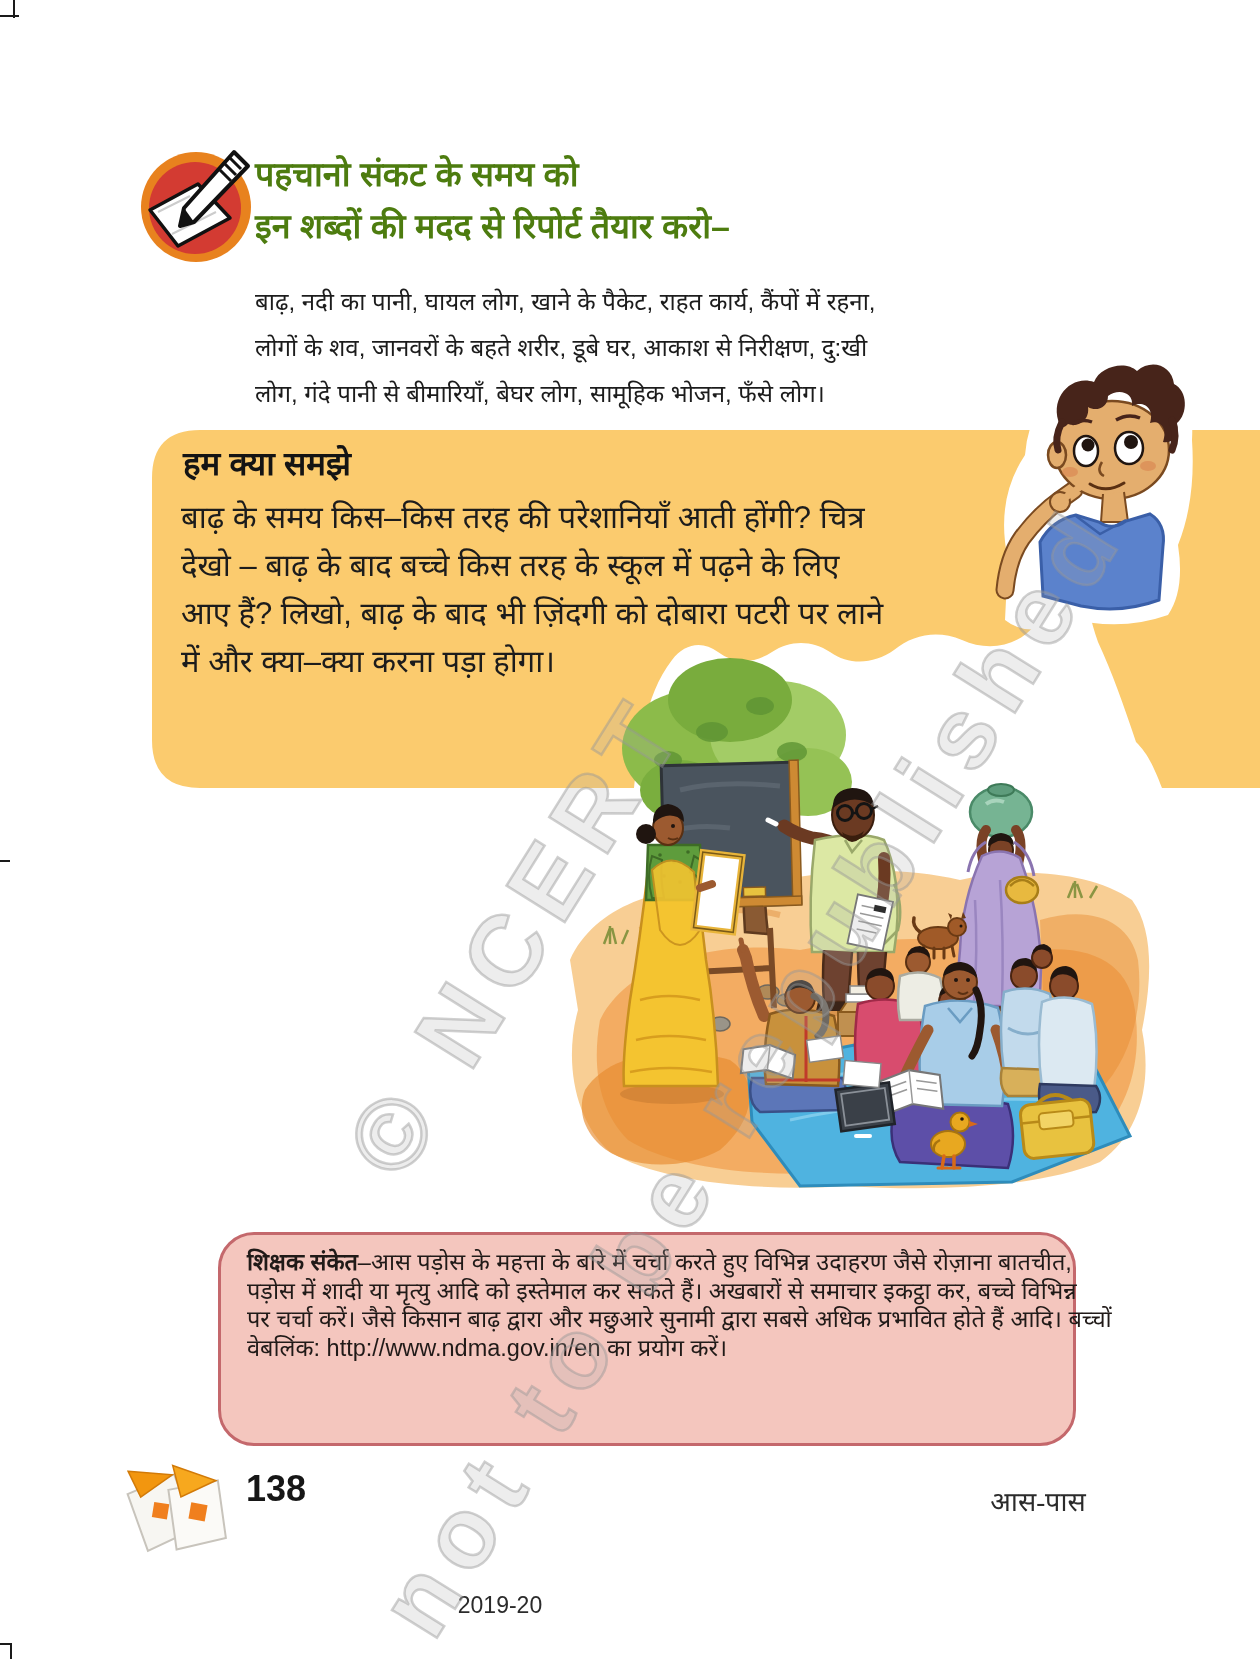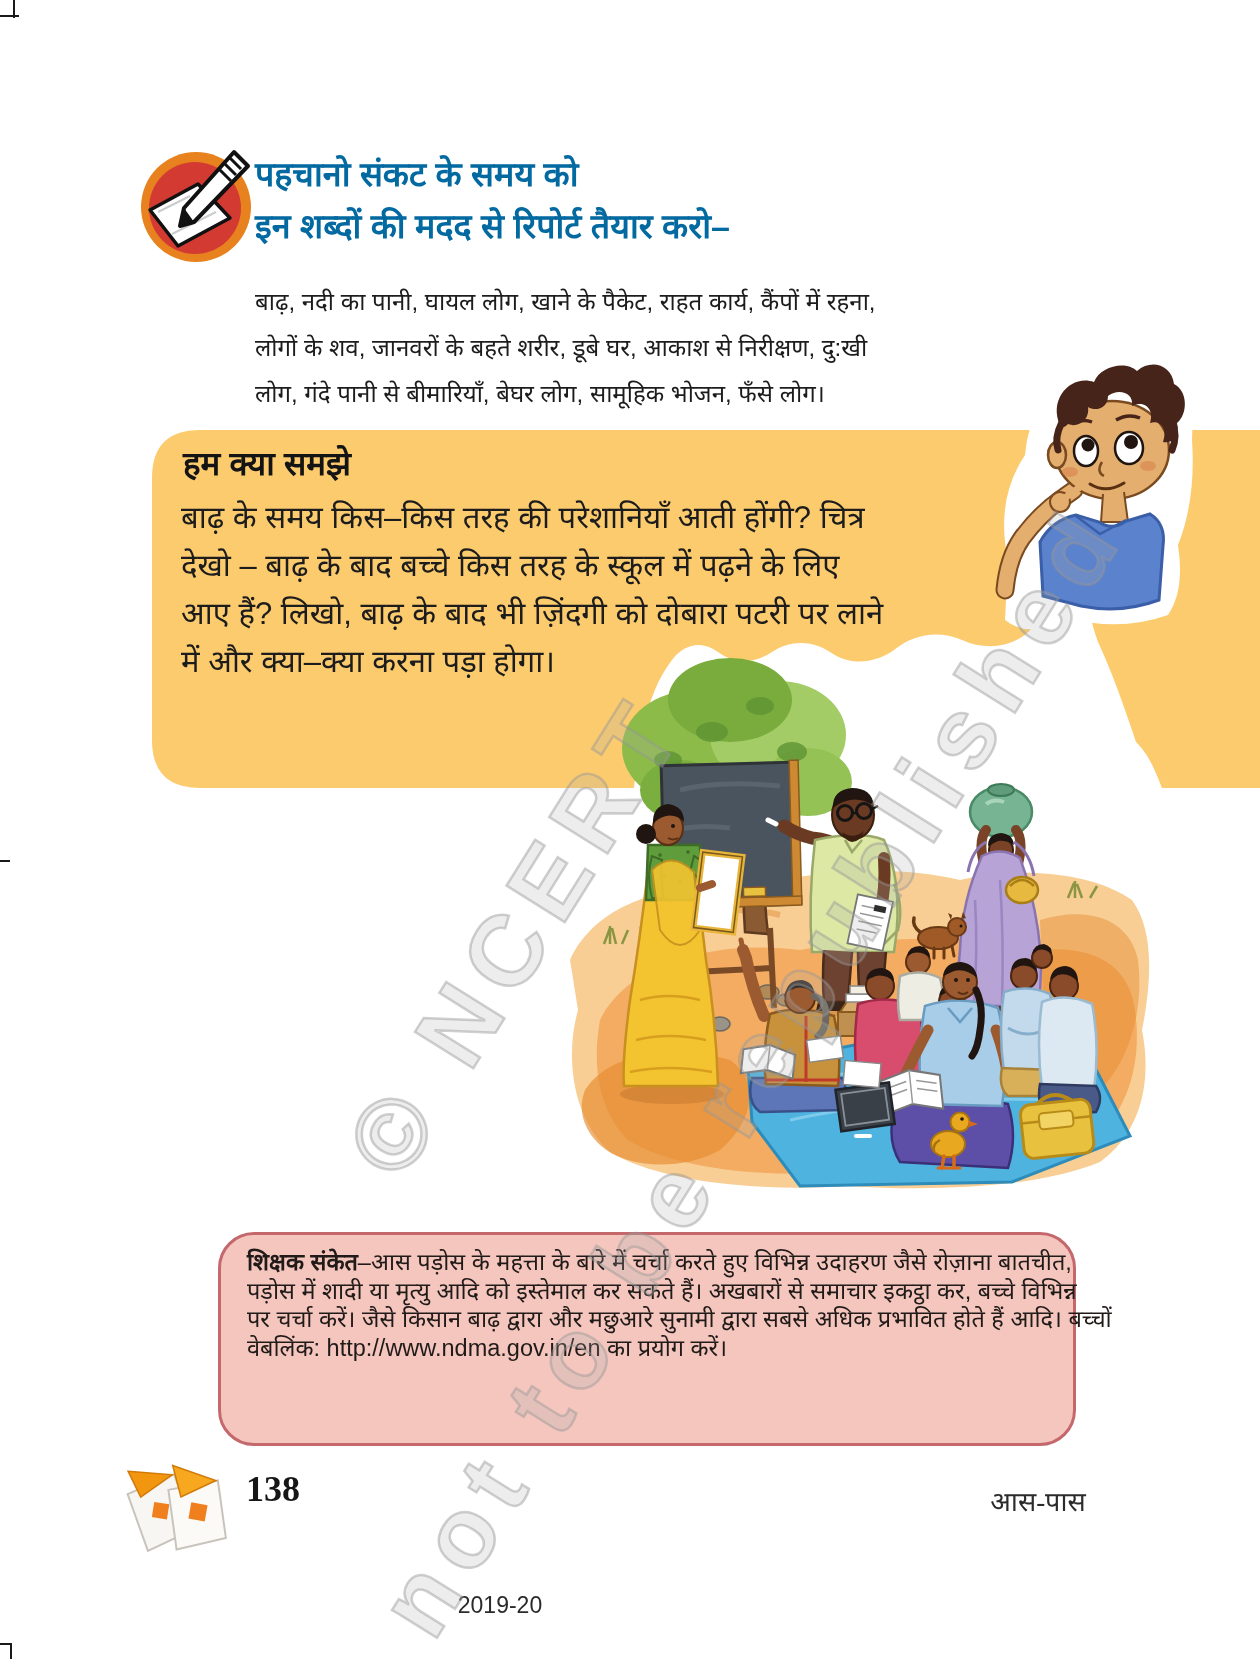--- a/index.html
+++ b/index.html
@@ -7,21 +7,21 @@
     position:relative;width:1260px;height:1680px;margin:0 auto;
     background:#ffffff;overflow:hidden;
     font-family:"Liberation Sans","DejaVu Sans",sans-serif;color:#111;
   }
   
   .cropmark{position:absolute;background:#1a1a1a;}
   
   .activity-icon{position:absolute;left:138px;top:146px;width:118px;height:120px;}
   .heading{
     position:absolute;left:255px;top:148px;width:860px;
-    font-size:34px;font-weight:bold;line-height:52px;color:#0369a1;white-space:nowrap;
+    font-size:34px;font-weight:bold;line-height:52px;color:#4d7c0f;white-space:nowrap;
   }
   .wordlist{
     position:absolute;left:255px;top:279px;width:860px;
     font-size:24px;line-height:46px;color:#1c1c1c;
   }
   .wordlist .pline{white-space:nowrap;}
   
   .box-heading{
     position:absolute;left:183px;top:440px;
     font-size:33px;font-weight:bold;color:#141414;white-space:nowrap;z-index:5;
@@ -38,21 +38,21 @@
     position:absolute;left:218px;top:1232px;width:858px;height:214px;box-sizing:border-box;
     background:var(--note_pink,#F4C6BE);border:3px solid var(--note_border,#C4686C);
     border-radius:36px;padding:13px 26px 0 26px;z-index:4;
   }
   .noteline{font-size:23.5px;line-height:28.6px;color:#201a18;white-space:nowrap;}
   .noteline .bold{font-weight:bold;}
   
   .boats-icon{position:absolute;left:118px;top:1448px;width:120px;height:122px;z-index:4;}
   .page-number{
     position:absolute;left:246px;top:1468px;
-    font-size:36px;font-weight:bold;color:#161616;z-index:4;font-family:Liberation Serif, serif;
+    font-size:36px;font-weight:bold;color:#161616;z-index:4;
   }
   .book-title{
     position:absolute;left:940px;top:1482px;width:196px;text-align:center;
     font-size:27px;color:#2b2b2b;z-index:4;font-family:"Liberation Serif","DejaVu Serif",serif;
   }
   .year-line{
     position:absolute;left:0;top:1592px;width:1000px;text-align:center;
     font-size:23px;color:#2b2b2b;z-index:4;
   }
   

